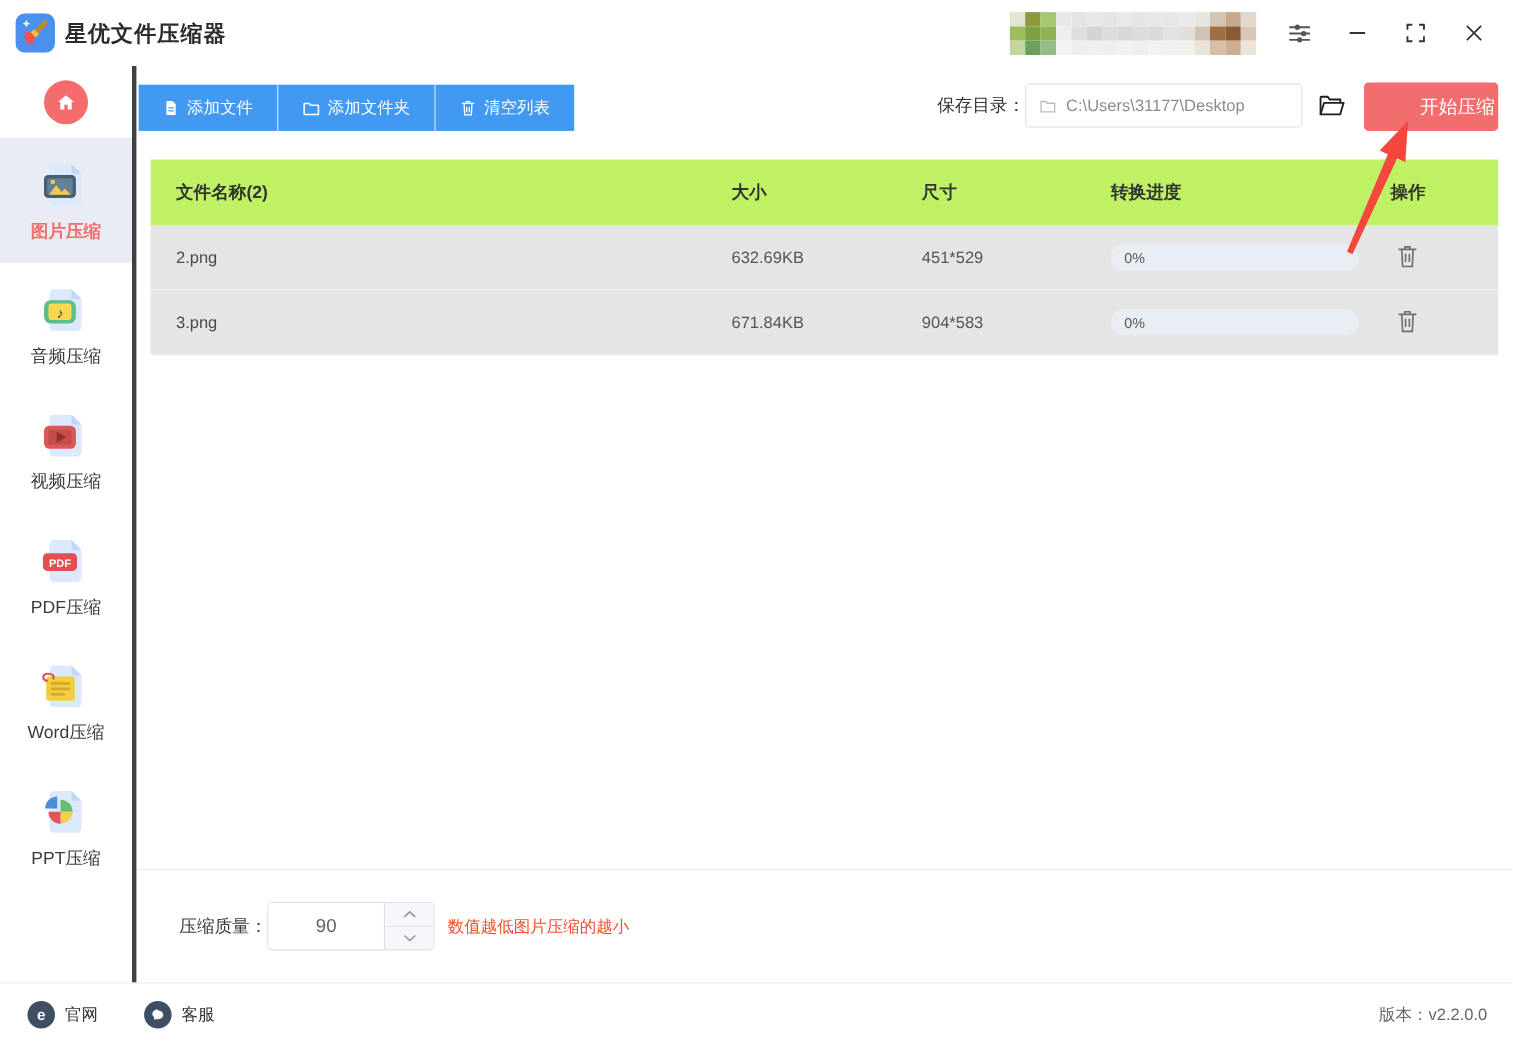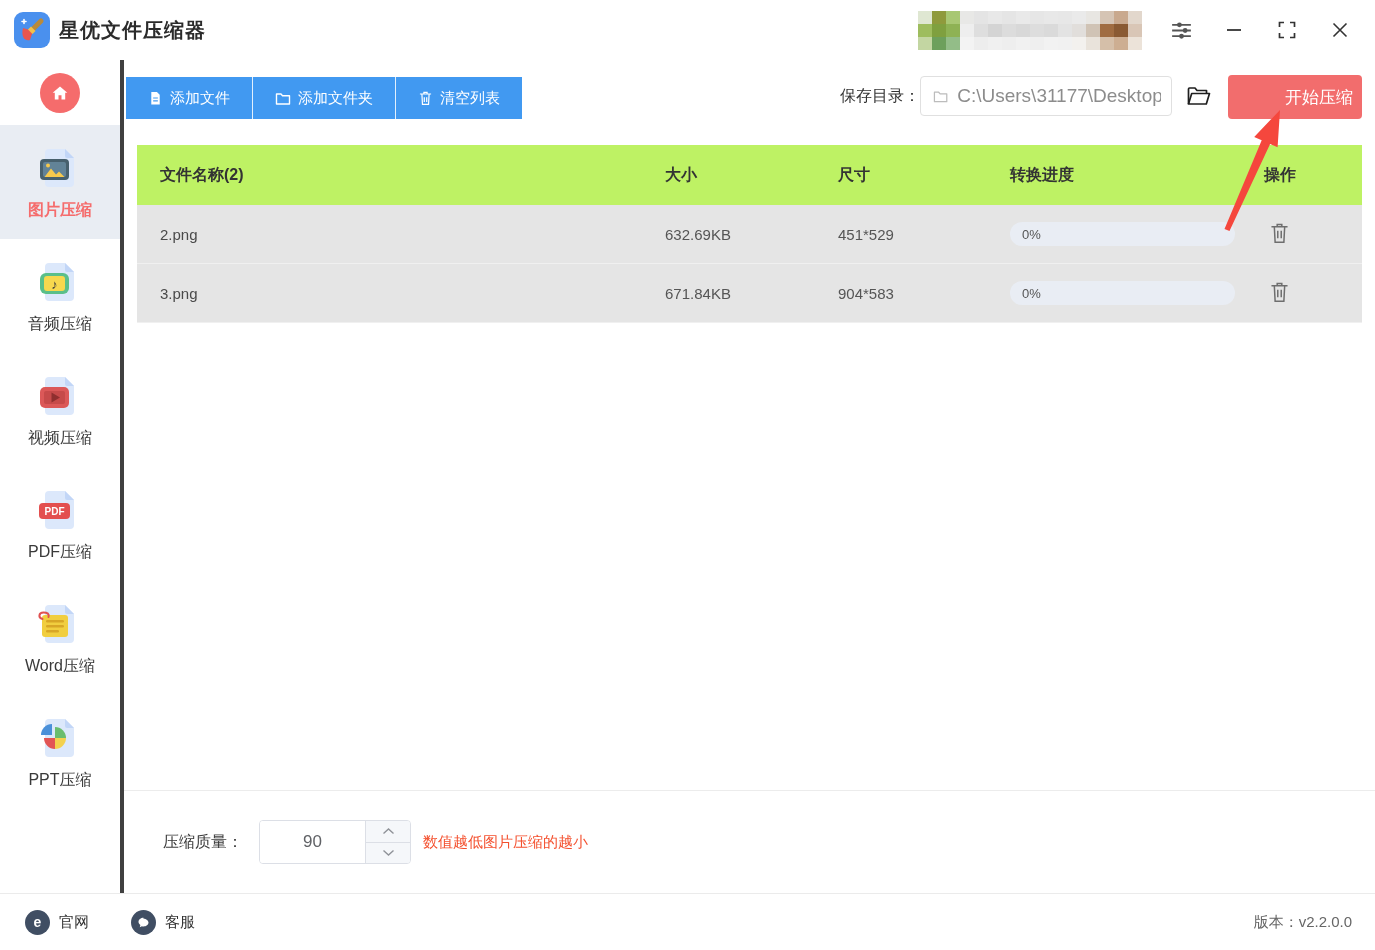--- a/index.html
+++ b/index.html
@@ -30,41 +30,41 @@
   .main { position:absolute; left:124px; top:60px; right:0; height:833px; background:#fff; }
   .toolbar { position:absolute; left:0; top:0; right:0; height:85px; }
   .btn-group { position:absolute; left:2px; top:17px; display:flex; }
   .blue-btn { background:#4199f1; color:#fff; font-size:15px; height:42px; display:flex; align-items:center;
     justify-content:center; gap:7px; cursor:pointer; border-right:1px solid rgba(255,255,255,.85); padding:0 22px; }
   .blue-btn:last-child { border-right:none; }
   .save-zone { position:absolute; right:13px; top:13px; display:flex; align-items:center; }
   .save-label { font-size:16px; color:#333; }
   .path-box { width:252px; height:40px; border:1px solid #e0e0e0; border-radius:4px; background:#fff;
     display:flex; align-items:center; padding:0 10px 0 12px; gap:9px; }
-  .path-box input { border:none; outline:none; font-size:19px; color:#8c8c8c; width:100%;
+  .path-box input { border:none; outline:none; font-size:15px; color:#8c8c8c; width:100%;
     font-family:"Liberation Sans","DejaVu Sans",sans-serif; background:transparent; }
   .open-folder { margin:0 16px 0 13px; cursor:pointer; display:flex; align-items:center; }
-  .start-btn { width:134px; height:44px; background:#f26d6d; border:none; border-radius:4px; color:#fff;
+  .start-btn { width:122px; height:44px; background:#f26d6d; border:none; border-radius:4px; color:#fff;
     font-size:17px; cursor:pointer; font-family:Liberation Serif, serif; margin-top:2px;padding-left:48px; }
   
   .ftable { position:absolute; left:13px; right:13px; top:85px; }
   .trow { display:grid; grid-template-columns:528px 173px 172px 254px 1fr; align-items:center; }
   .thead { height:60px; background:#bef264; font-weight:700; font-size:16px; color:#333; }
   .tbody-row { height:59px; font-size:15px; color:#555; border-bottom:1px solid #f0f0f0; background:#e5e5e5; }
   .cell-name { padding-left:23px; color:#4a4a4a; }
   .thead .cell-name { color:#333; }
   .pill { width:225px; height:24px; border-radius:12px; background:#e9edf4; display:flex; align-items:center;
     padding-left:12px; font-size:13px; color:#555; }
   .cell-ops { padding-left:3px; }
   .trash-btn { background:none; border:none; cursor:pointer; padding:2px; }
   
   .quality-bar { position:absolute; left:0; right:0; top:730px; height:103px; border-top:1px solid #ececec;
     display:flex; align-items:center; padding-left:39px; background:#fff; }
   .q-label { font-size:16px; color:#3a3a3a; }
-  .num-input { display:flex; margin-left:16px; border:1px solid #dcdfe6; border-radius:4px; overflow:hidden; height:44px; }
+  .num-input { display:flex; margin-left:0; border:1px solid #dcdfe6; border-radius:4px; overflow:hidden; height:44px; }
   .num-input input { width:105px; border:none; outline:none; text-align:center; font-size:17px; color:#606266;
     font-family:inherit; }
   .spin { width:45px; border-left:1px solid #dcdfe6; display:flex; flex-direction:column; }
   .spin-btn { flex:1; background:#f5f7fa; display:flex; align-items:center; justify-content:center; cursor:pointer; }
   .spin-btn:first-child { border-bottom:1px solid #dcdfe6; }
   .q-hint { font-size:15px; color:#f4502e; margin-left:12px; }
   
   .footer { position:absolute; left:0; top:893px; width:1375px; height:57px; border-top:1px solid #ebebeb;
     background:#fff; display:flex; align-items:center; padding:0 23px 0 25px; }
   .f-link { display:flex; align-items:center; gap:9px; cursor:pointer; margin-right:42px; }

